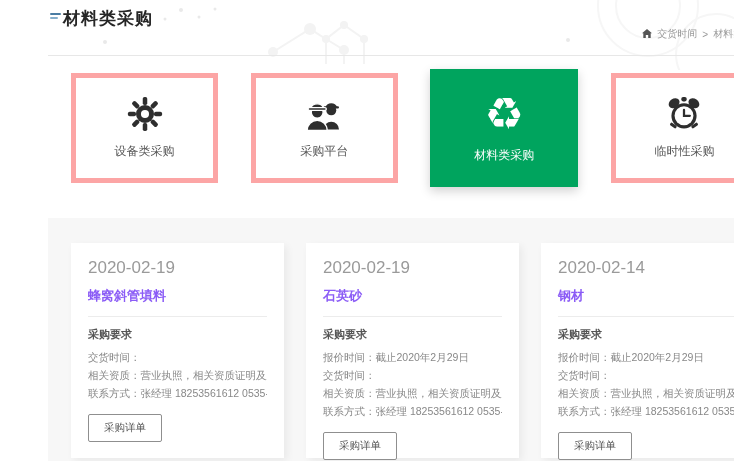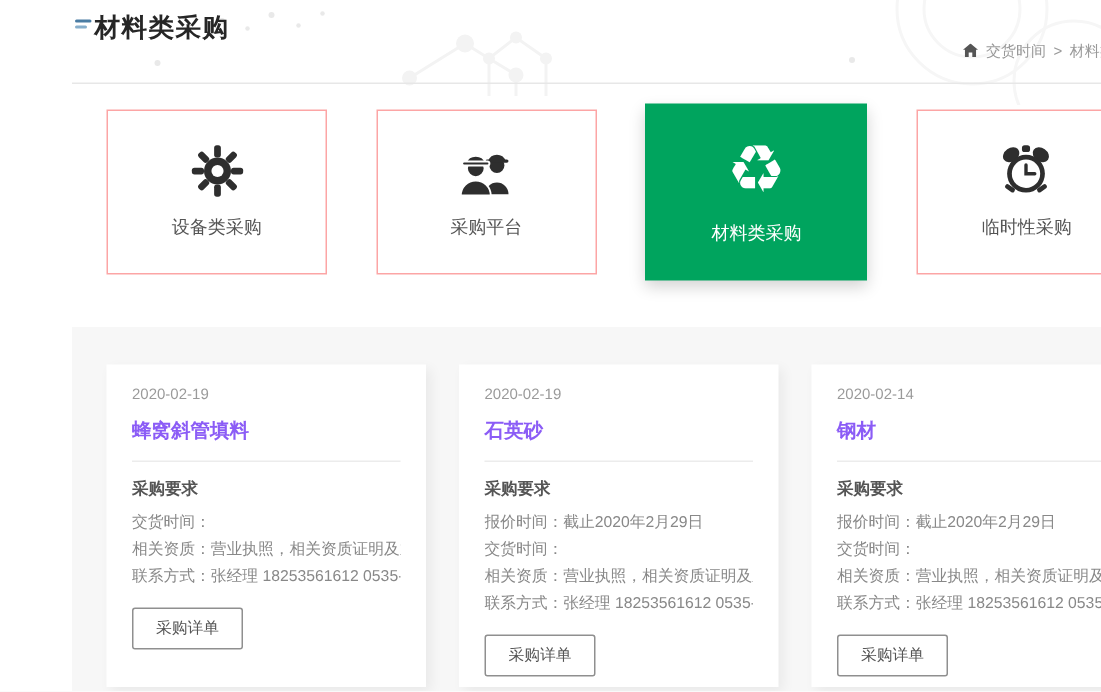--- a/index.html
+++ b/index.html
@@ -16,36 +16,36 @@
                 color:#262626; letter-spacing:1px; }
   .breadcrumb { position:absolute; right:8px; top:27px; display:flex; align-items:center;
                 gap:5px; font-size:10px; color:#999; }
   .breadcrumb .crumb { cursor:pointer; }
   .header-divider { position:absolute; top:55px; left:0; width:734px; height:0;
                     border-top:1px solid #e7e7e7; }
 
   
   .categories { position:absolute; top:73px; left:23px; width:687px;
                 display:flex; justify-content:space-between; align-items:flex-start; }
-  .cat-card { width:147px; height:110px; background:#fff; border:1px solid #fca5a5;
+  .cat-card { width:147px; height:110px; background:#fff; border:5px solid #fca5a5;
               display:flex; flex-direction:column; align-items:center; justify-content:center;
               gap:11px; cursor:pointer; }
   .cat-card .cat-label { font-size:12px; color:#555; }
   .cat-card.active { background:var(--green,#00a45e); border:none; width:148px; height:118px;
                      margin-top:-4px; box-shadow:0 4px 10px rgba(0,0,0,.18); }
   .cat-card.active .cat-label { color:#fff; }
   .recycle-glyph { font-size:44px; line-height:44px; color:#fff;
                    font-family:"DejaVu Sans",sans-serif; }
 
   
   .listings-bg { position:absolute; left:0; top:218px; width:734px; height:243px; background:#f7f7f7; }
   .listing-cards { position:absolute; top:243px; left:23px; display:flex; gap:22px; }
   .listing-card { width:213px; height:215px; background:#fff; padding:15px 17px 0 17px;
                   box-shadow:3px 3px 8px rgba(0,0,0,.06); }
-  .l-date { font-size:10px; color:#9a9a9a; }
+  .l-date { font-size:17px; color:#9a9a9a; }
   .l-title { font-size:13px; color:#8b5cf6; font-weight:600; margin-top:9px; }
   .l-sep { border:none; border-top:1px solid #ececec; margin:11px 0 10px 0; }
   .l-req { font-size:11px; color:#555; font-weight:bold; margin-bottom:6px; }
   .l-line { font-size:10.5px; color:#888; line-height:18px; white-space:nowrap;
             overflow:hidden; }
   .detail-btn { margin-top:12px; background:#fff; border:1px solid #8f8f8f; border-radius:2px;
                 padding:6px 15px; font-size:10.5px; color:#555; cursor:pointer;
                 font-family:inherit;text-align:right; }
 </style>
 </head>

